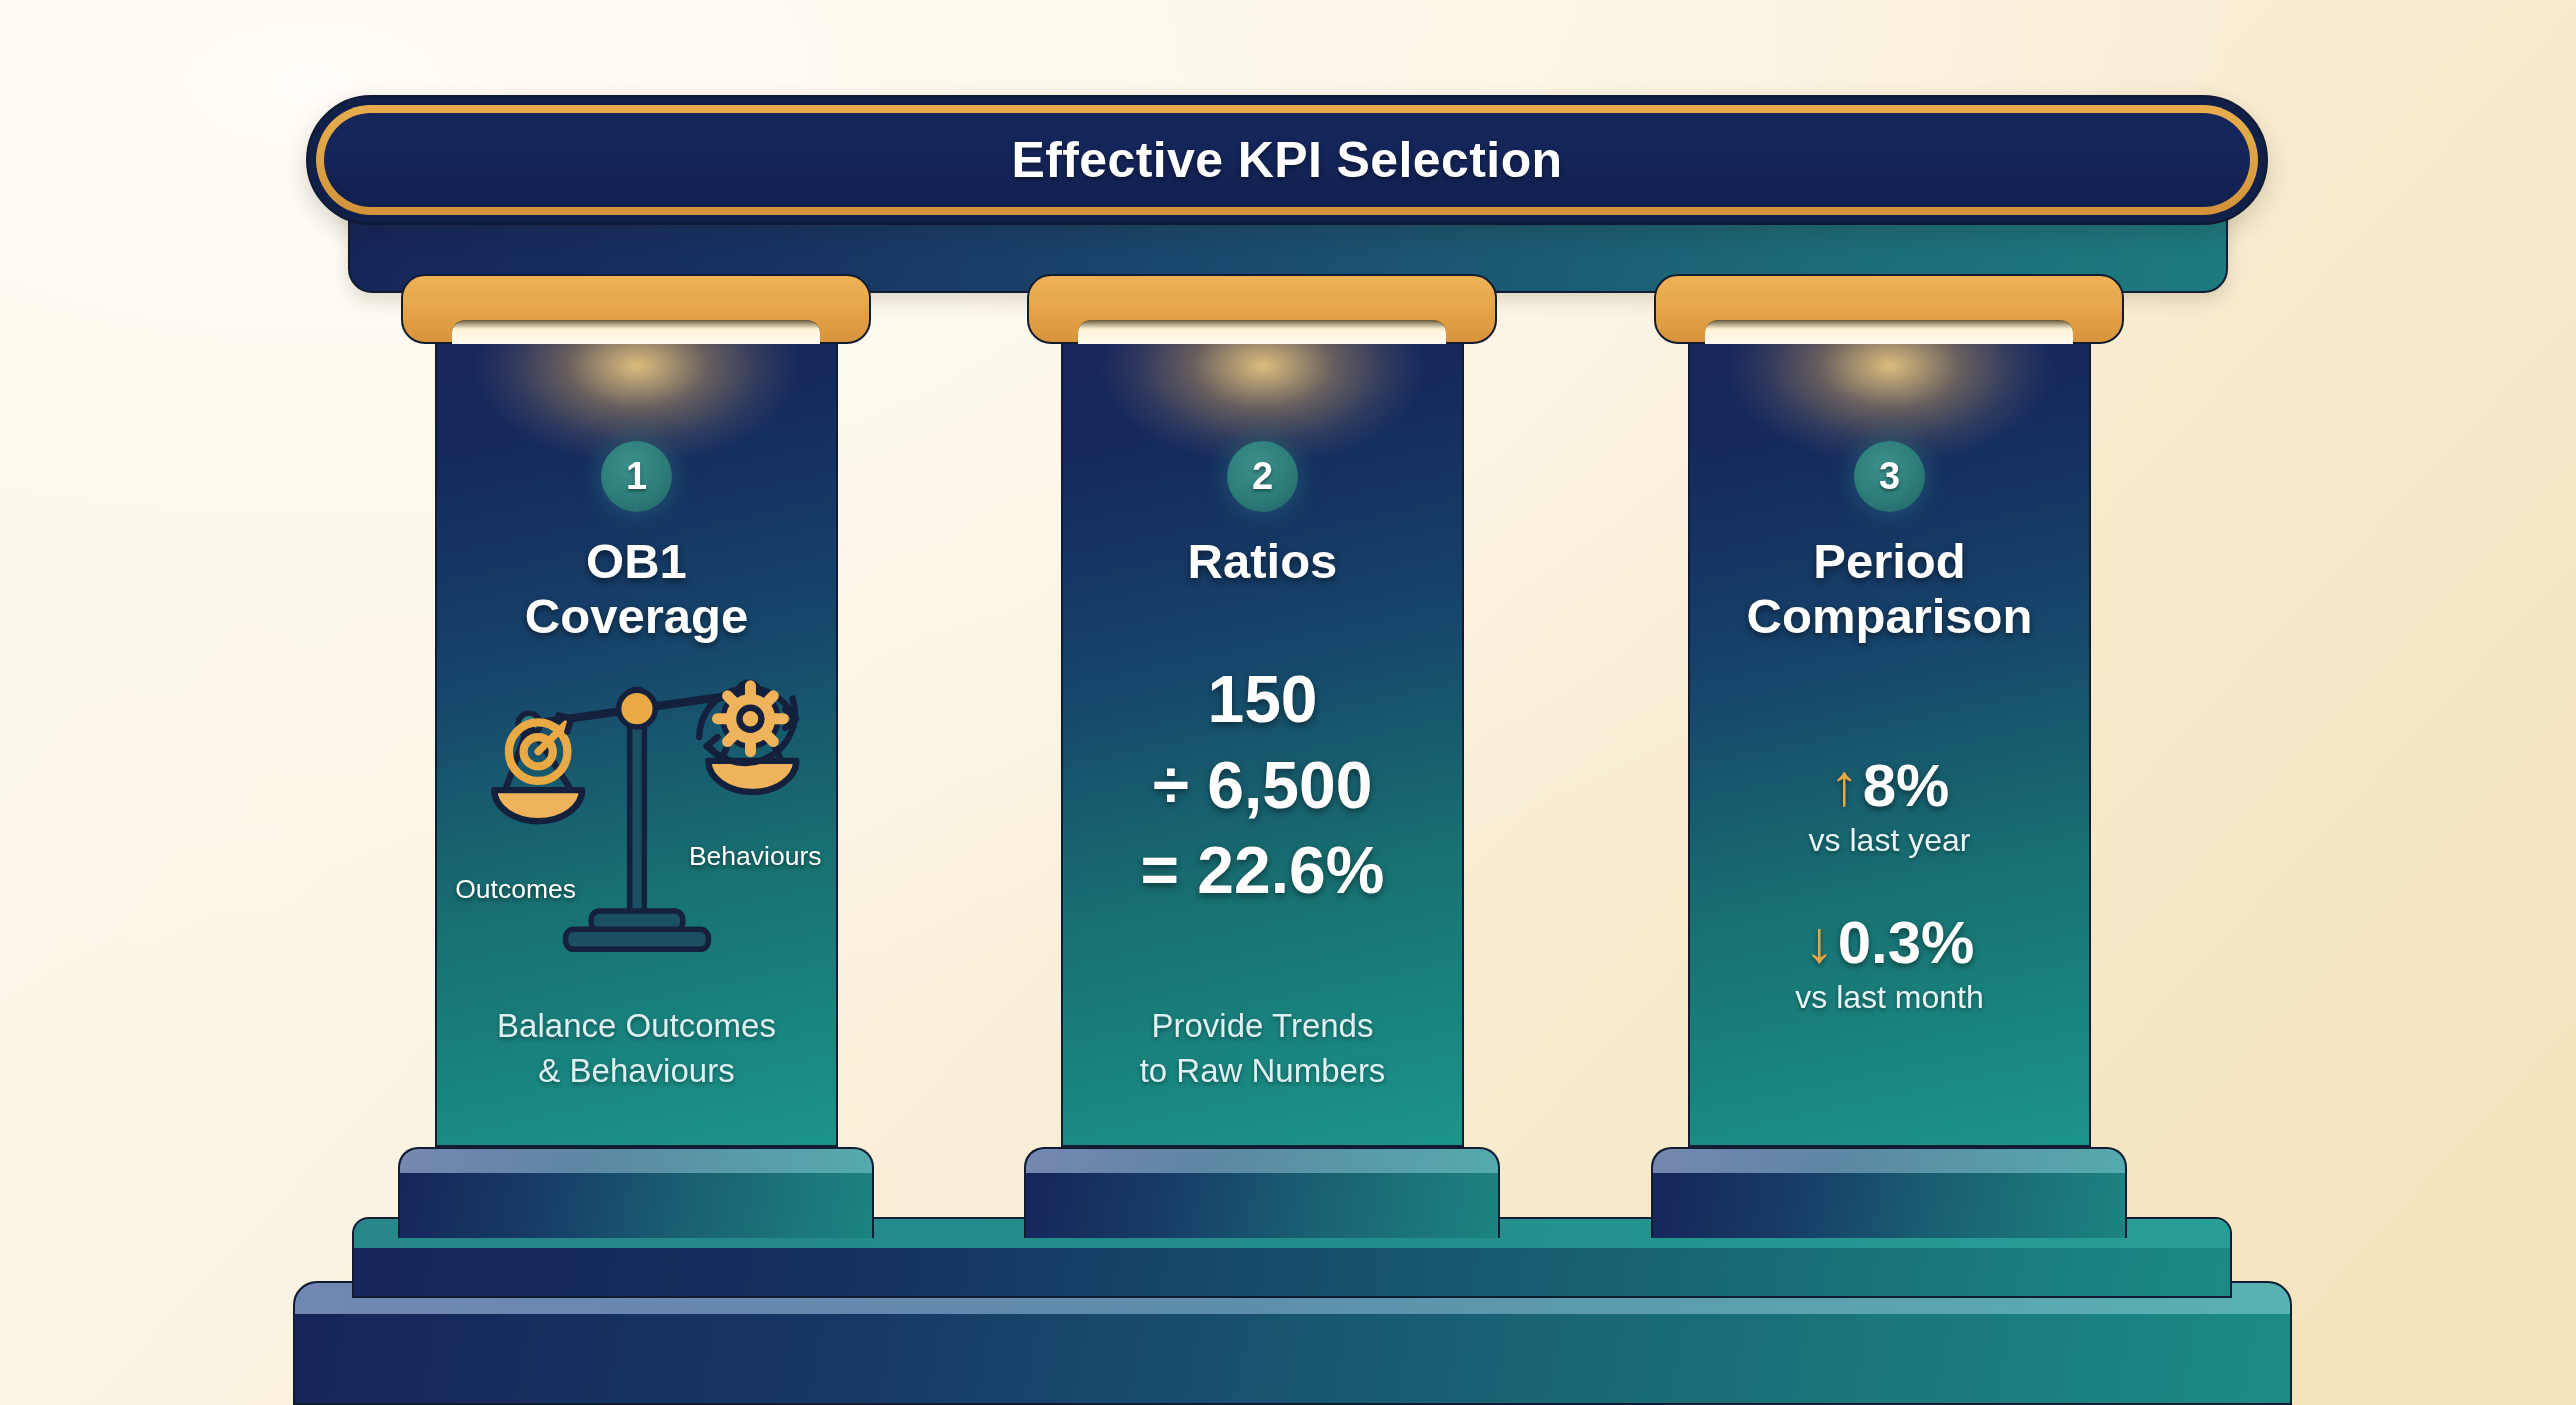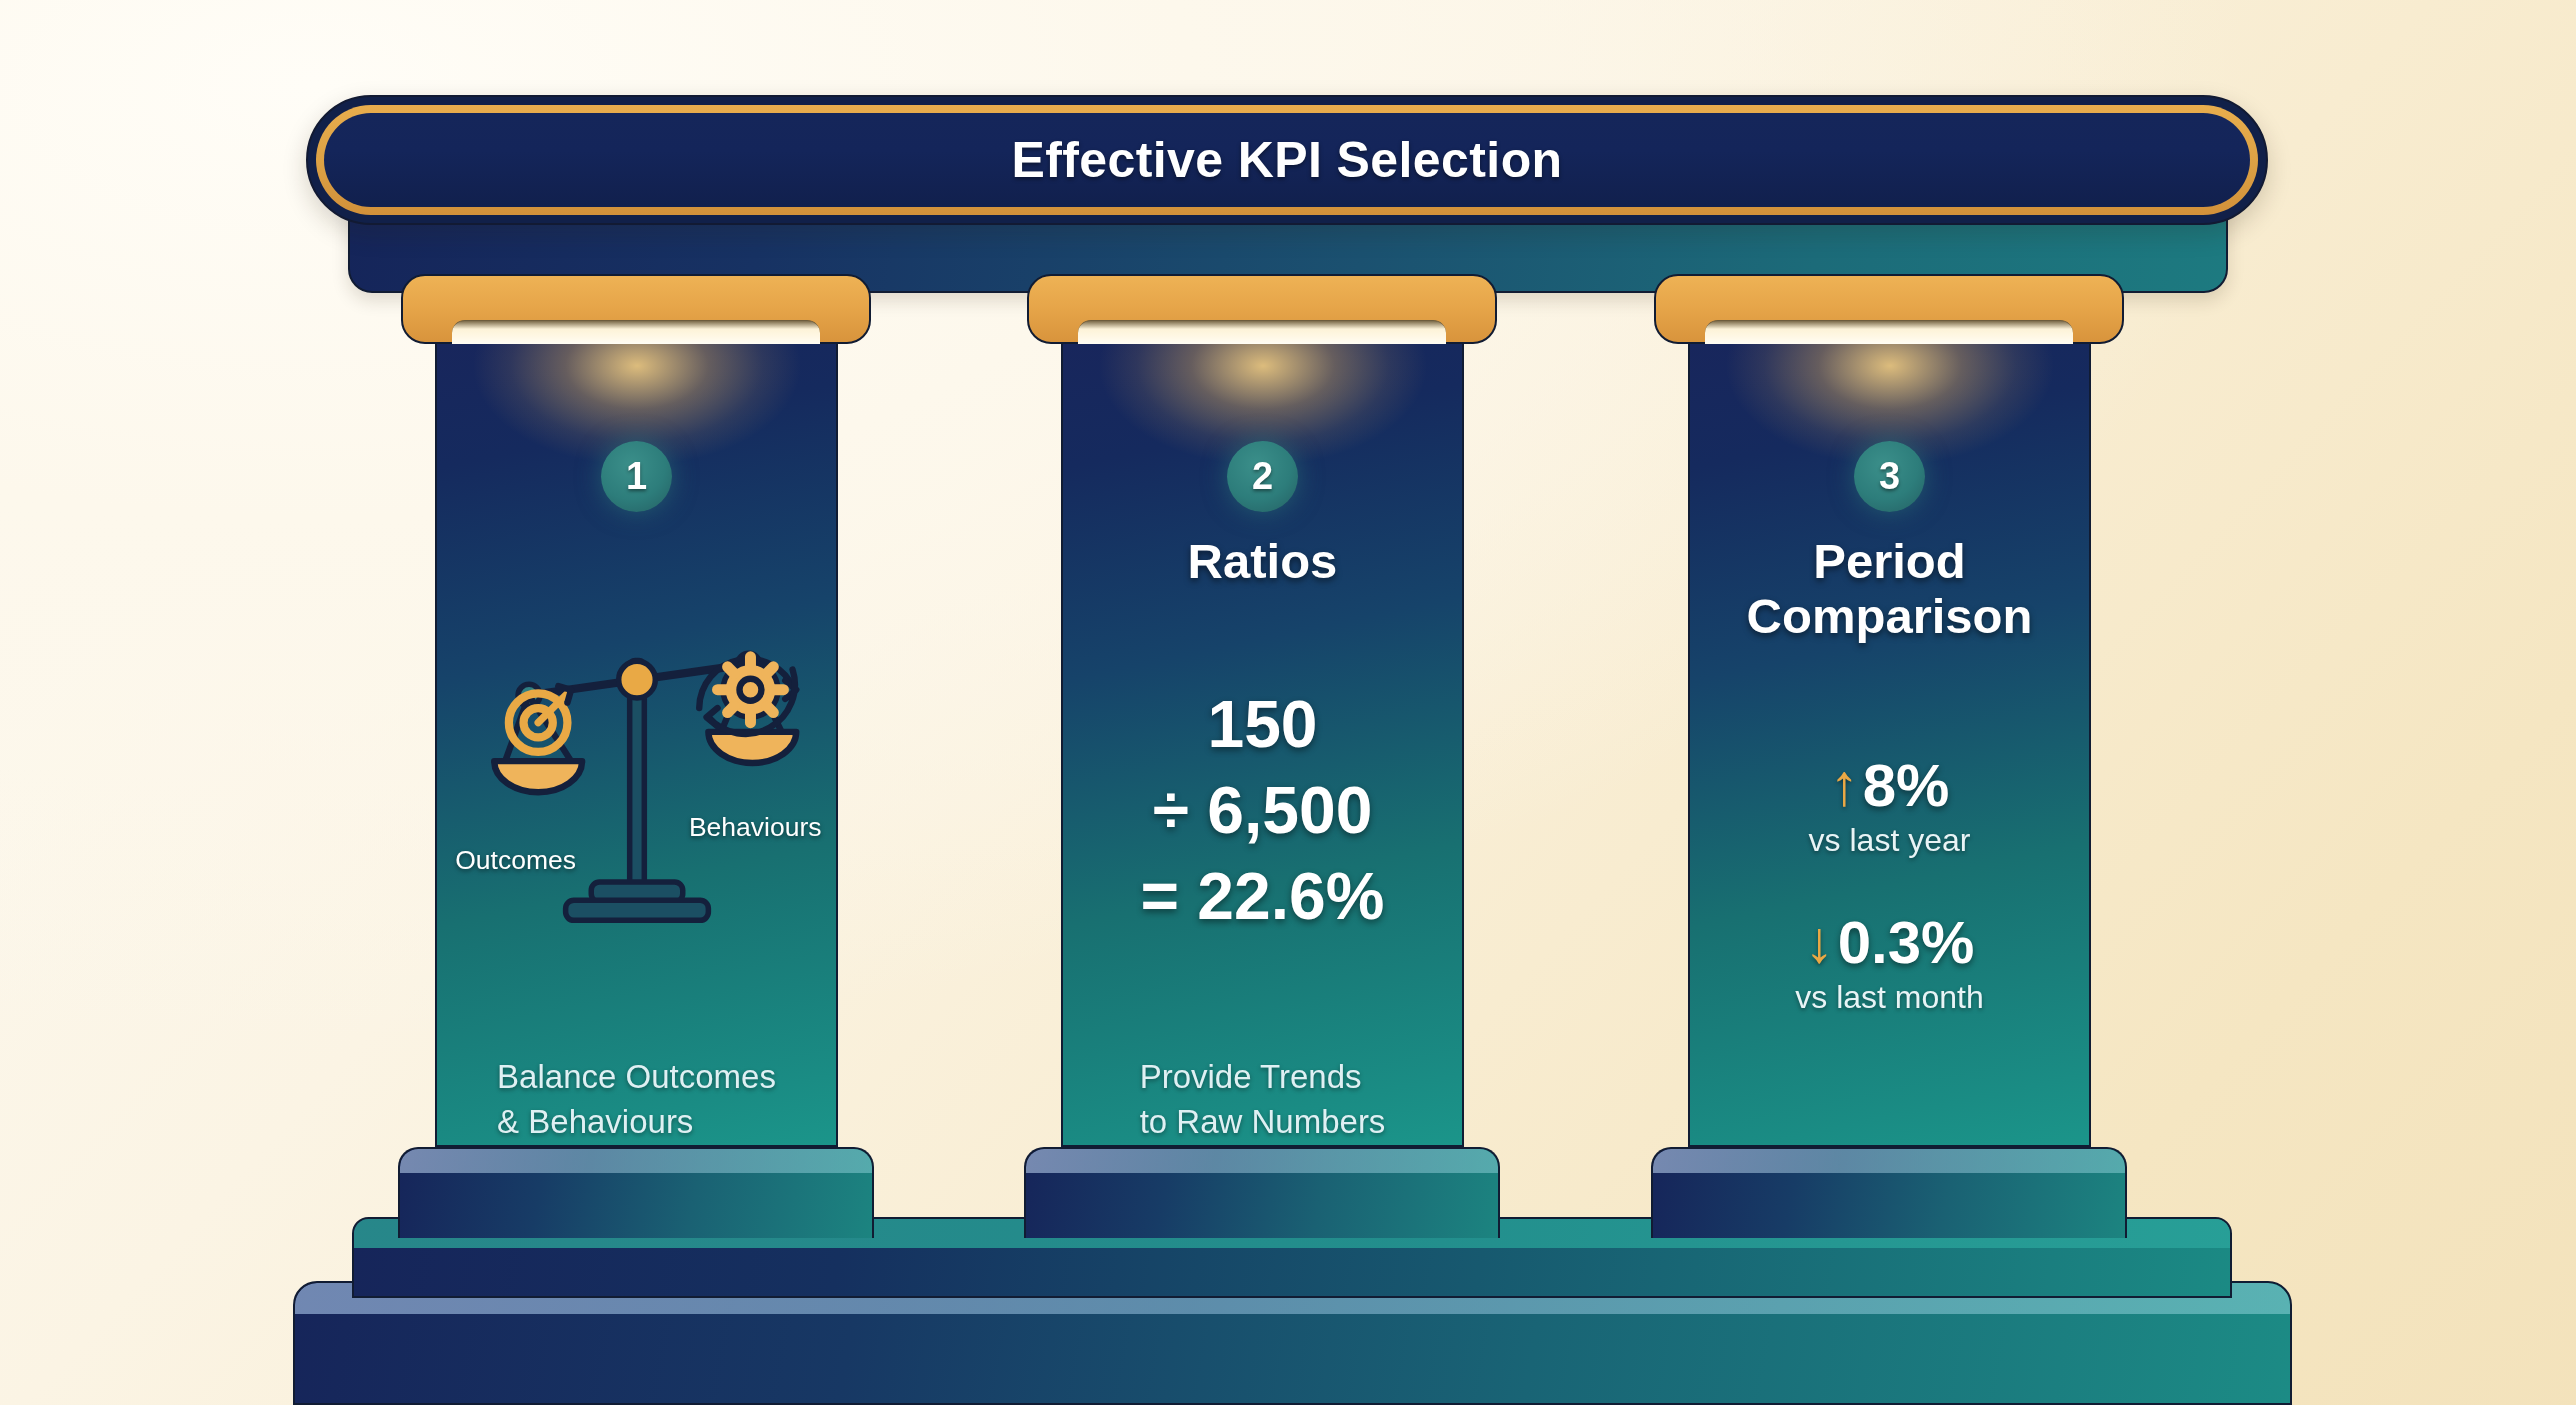--- a/index.html
+++ b/index.html
@@ -245,22 +245,23 @@
     white-space: nowrap;
   }
   .scale-label.left  { left: -7.3px;  top: 212px; }
   .scale-label.right { right: -11px; top: 179px; }
 
   
   .caption {
     color: #dff0f3;
     font-size: 33px;
     line-height: 1.36;
-    text-align: left;
+    text-align: center;
     padding: 0 16.5px 0 16.5px;
+    margin-bottom: 51px;
     text-shadow: 0 1.8px 4.6px rgba(0,0,0,0.4);
     flex: none;
   }
 
   
   .pillar-base {
     position: relative;
     width: 476px;
     margin-left: -37px;
     height: 91px;
@@ -351,20 +352,24 @@
     </div>
 
     <div class="pillar p1">
       <div class="capital">
         <div class="capital-notch"></div>
       </div>
       <div class="shaft">
         <div class="shaft-glow"></div>
         <div class="shaft-content">
           <div class="badge">1</div>
+          <div class="pillar-title">
+            <div>OB1</div>
+            <div>Coverage</div>
+          </div>
 
           <div class="pillar-body">
             <div class="scale-wrap">
               <svg viewBox="0 0 380 330" xmlns="http://www.w3.org/2000/svg">
 
                 <rect x="182" y="30" width="16" height="250" rx="6" fill="#1b4f63" stroke="#14203c" stroke-width="6"></rect>
                 <rect x="140" y="272" width="100" height="22" rx="9" fill="#1b4f63" stroke="#14203c" stroke-width="6"></rect>
                 <rect x="112" y="292" width="156" height="22" rx="9" fill="#1b4f63" stroke="#14203c" stroke-width="6"></rect>
 
                 <line x1="72" y1="68" x2="312" y2="34" stroke="#14203c" stroke-width="9" stroke-linecap="round"></line>

